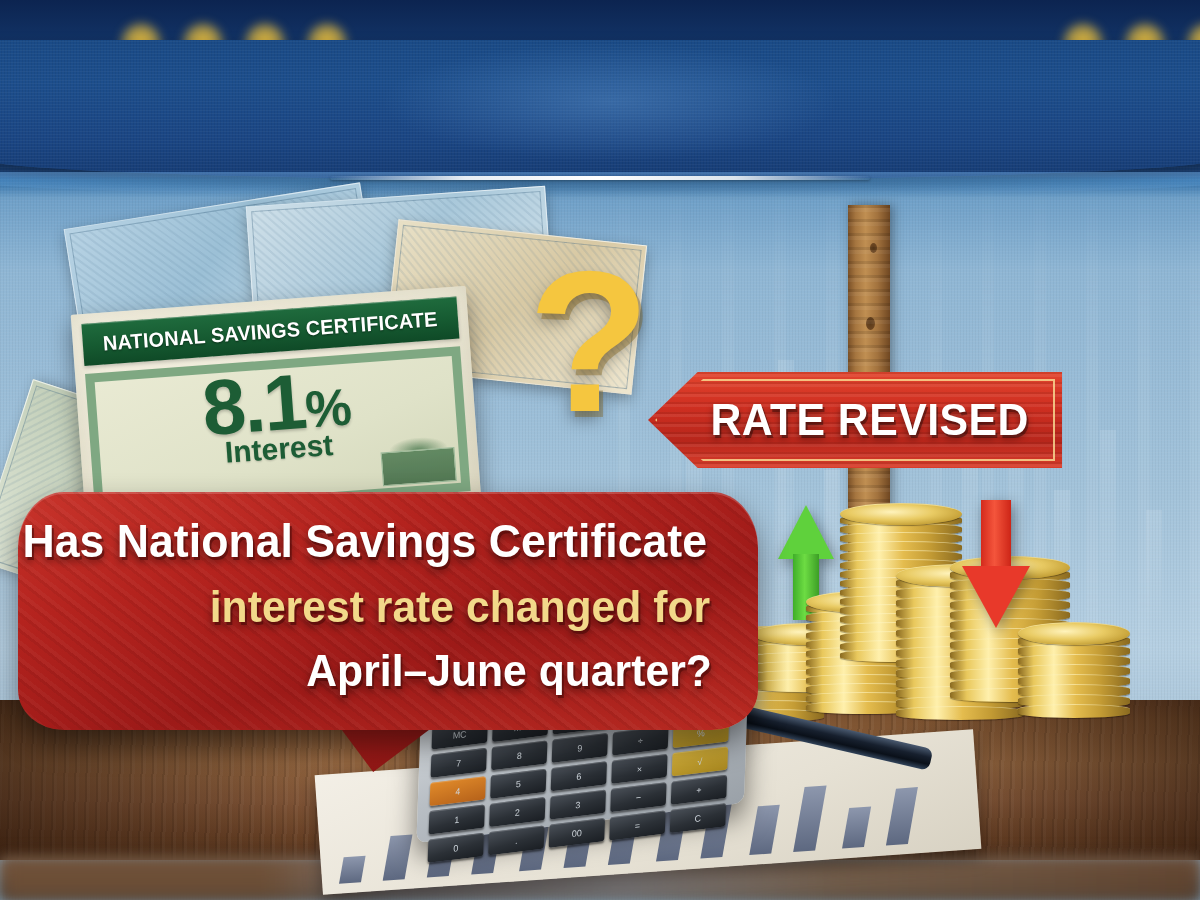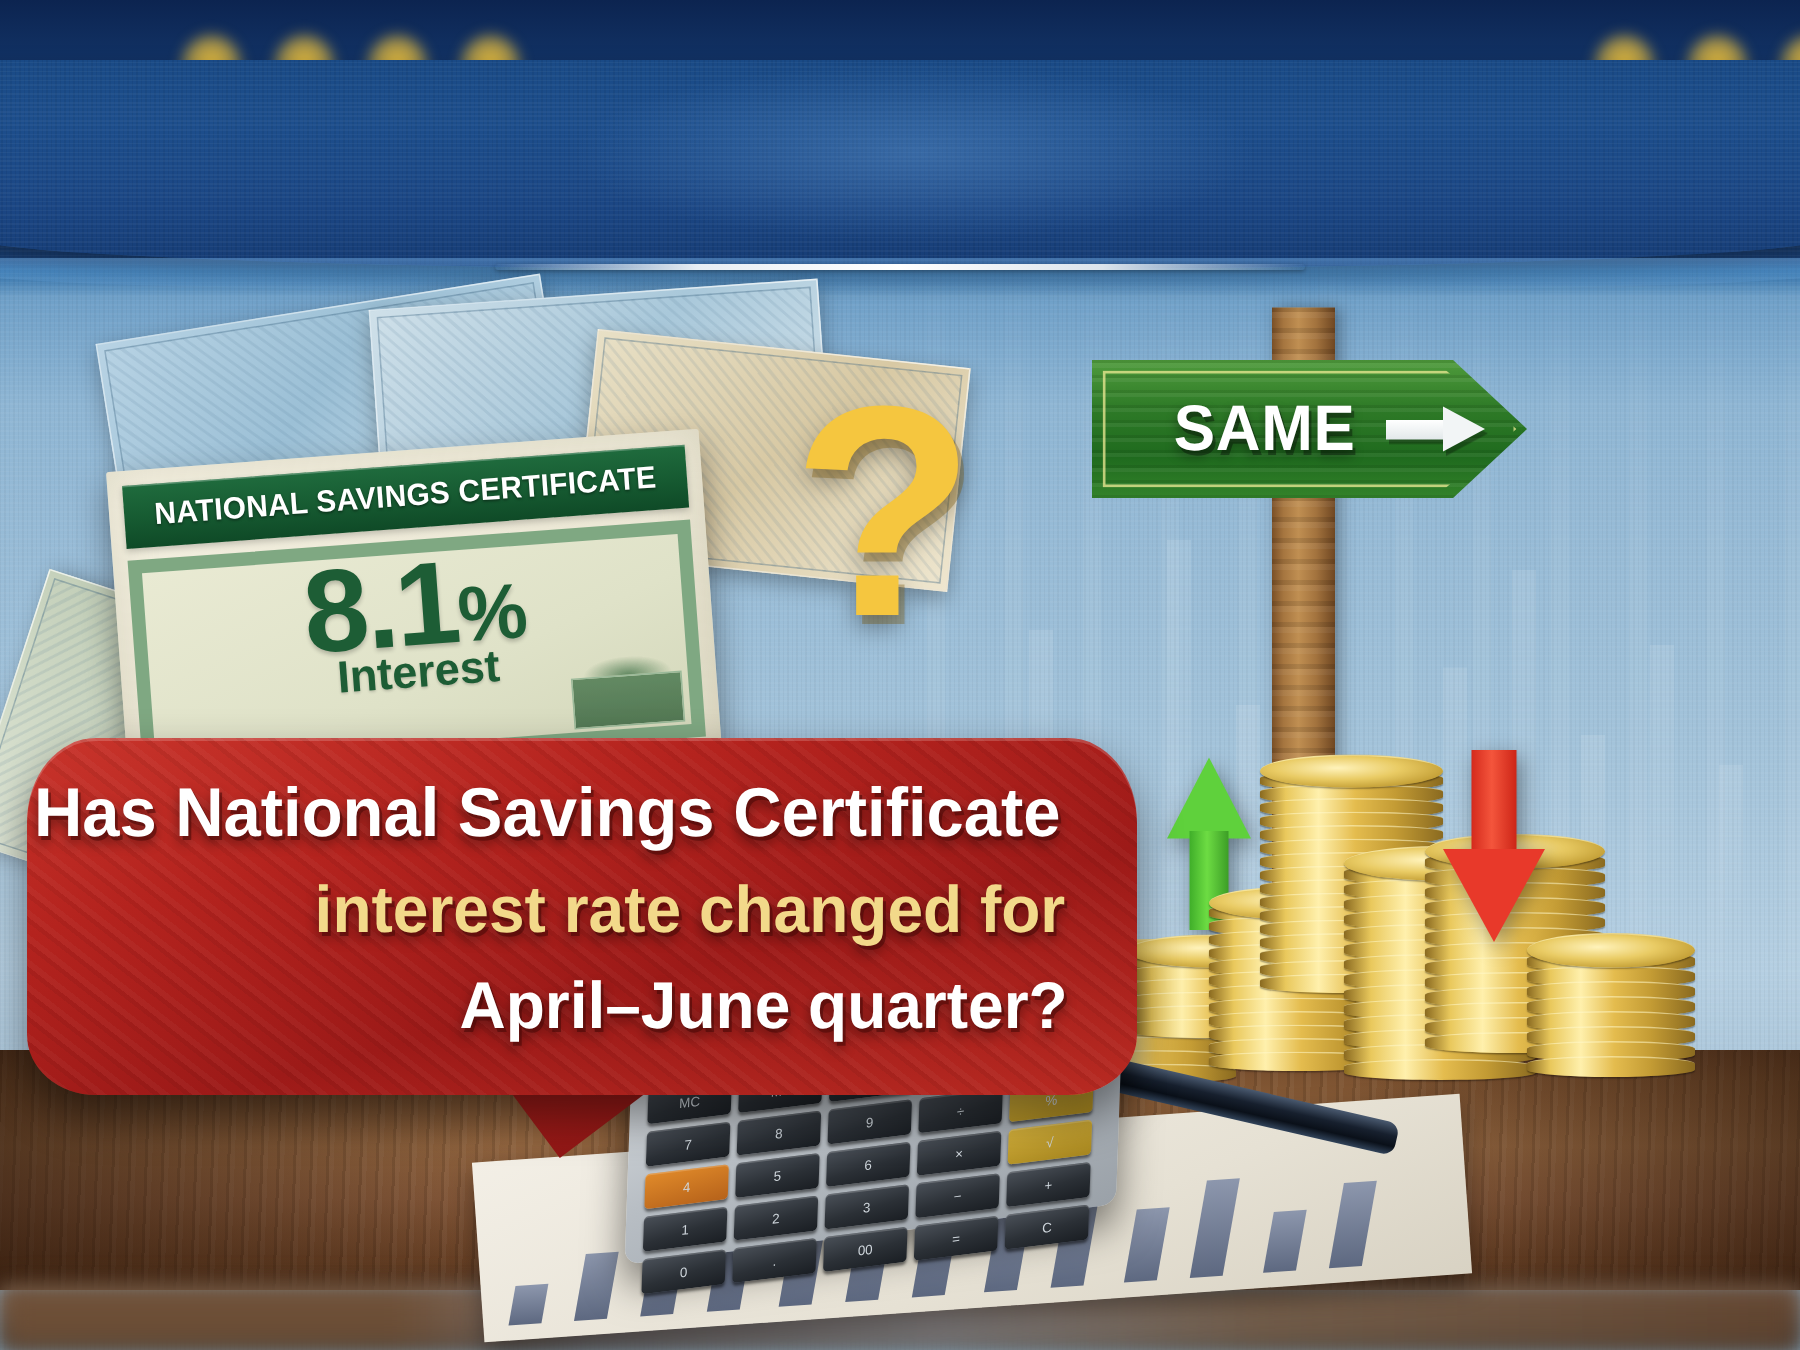--- a/index.html
+++ b/index.html
@@ -518,29 +518,25 @@
     </div>
   </div>
 
   <div class="qmark">?</div>
 
   <div class="post">
     <div class="knot knot2"></div>
     <div class="knot"></div>
   </div>
 
-  <div class="sign sign-green">
+
+  <div class="sign sign-red">
     <div class="wood"></div>
-    <span>SAME</span>
-    <div class="arrow-r">
-        <i></i>
-        <b></b>
-      </div>
+    <span>RATE REVISED</span>
   </div>
-
 
   <div class="arrow-up">
       <b></b>
       <i></i>
     </div>
   <div class="arrow-down">
       <i></i>
       <b></b>
     </div>
 

